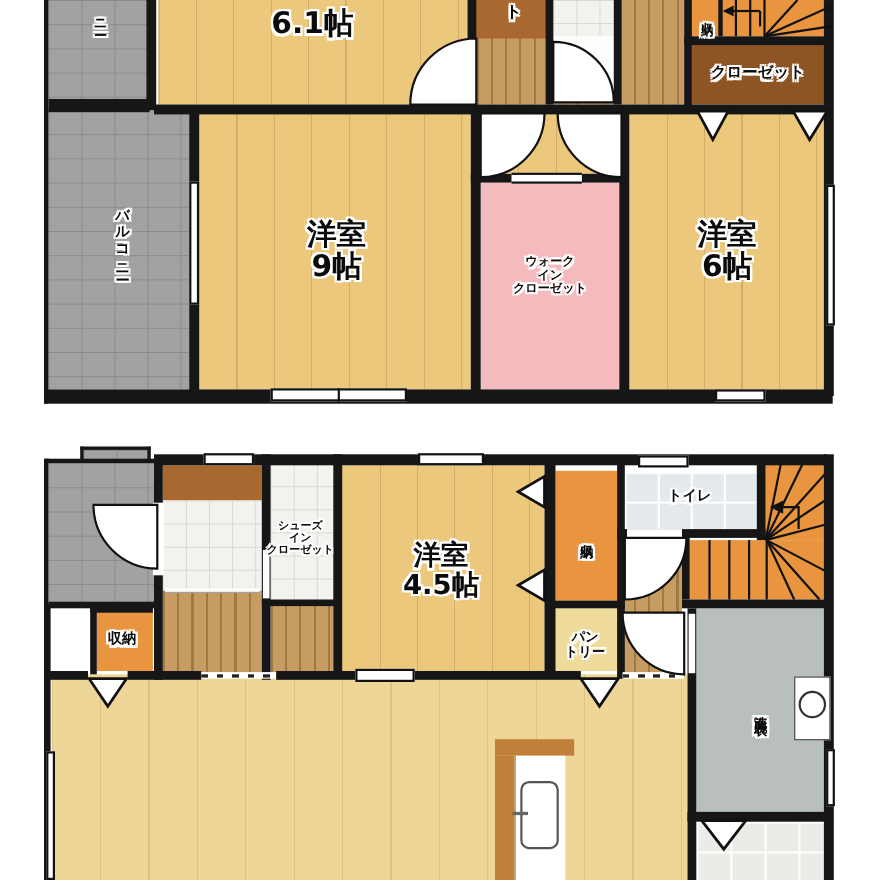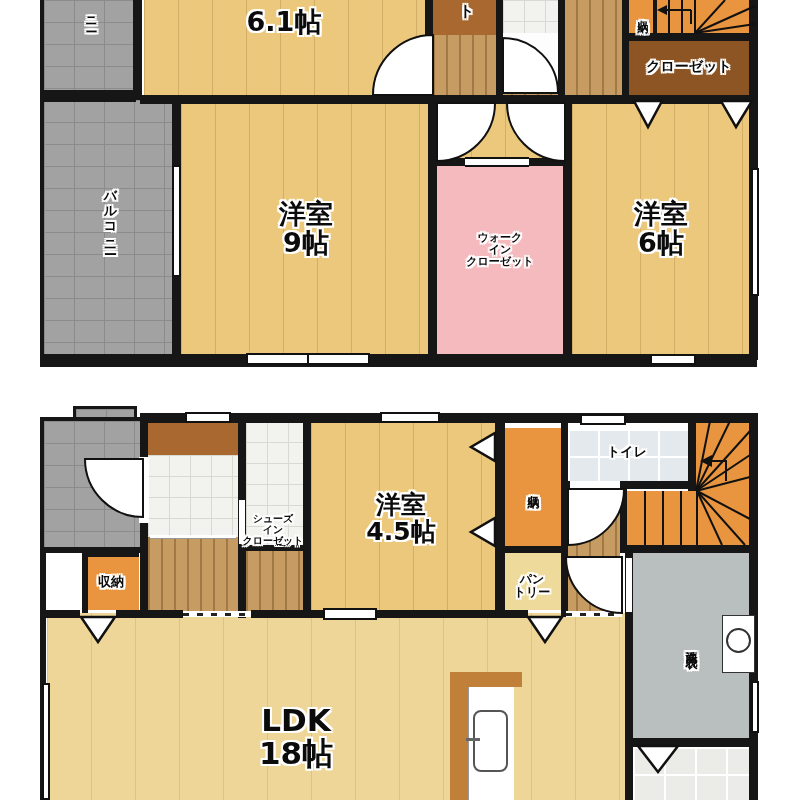--- a/index.html
+++ b/index.html
@@ -258,35 +258,31 @@
   <div class="lbl" style="left:500px;top:250px;font-size:11px;">
     <span class="bl">ウォーク</span>
     <span class="bl">イン</span>
     <span class="bl">クローゼット</span>
   </div>
   <div class="lbl" style="left:661px;top:228px;font-size:27px;">
     <span class="bl">洋室</span>
     <span class="bl">6帖</span>
   </div>
 
-  <div class="lbl" style="left:273px;top:490px;font-size:10px;margin-top:40px;">
+  <div class="lbl" style="left:273px;top:490px;font-size:10px;">
     <span class="bl">シューズ</span>
     <span class="bl">イン</span>
     <span class="bl">クローゼット</span>
   </div>
   <div class="lbl" style="left:111px;top:582px;font-size:13px;">収納</div>
   <div class="lbl" style="left:401px;top:518px;font-size:25px;">
     <span class="bl">洋室</span>
     <span class="bl">4.5帖</span>
   </div>
   <div class="lbl vlbl" style="left:533px;top:487px;font-size:12px;">収納</div>
   <div class="lbl" style="left:627px;top:452px;font-size:13px;">トイレ</div>
   <div class="lbl" style="left:532px;top:586px;font-size:12px;">
     <span class="bl">パン</span>
     <span class="bl">トリー</span>
   </div>
   <div class="lbl vlbl" style="left:691px;top:645px;font-size:12px;">洗面脱衣</div>
-  <div class="lbl" style="left:296px;top:737px;font-size:31px;">
-    <span class="bl">LDK</span>
-    <span class="bl">18帖</span>
-  </div>
 
 </div>
 
 </body></html>

